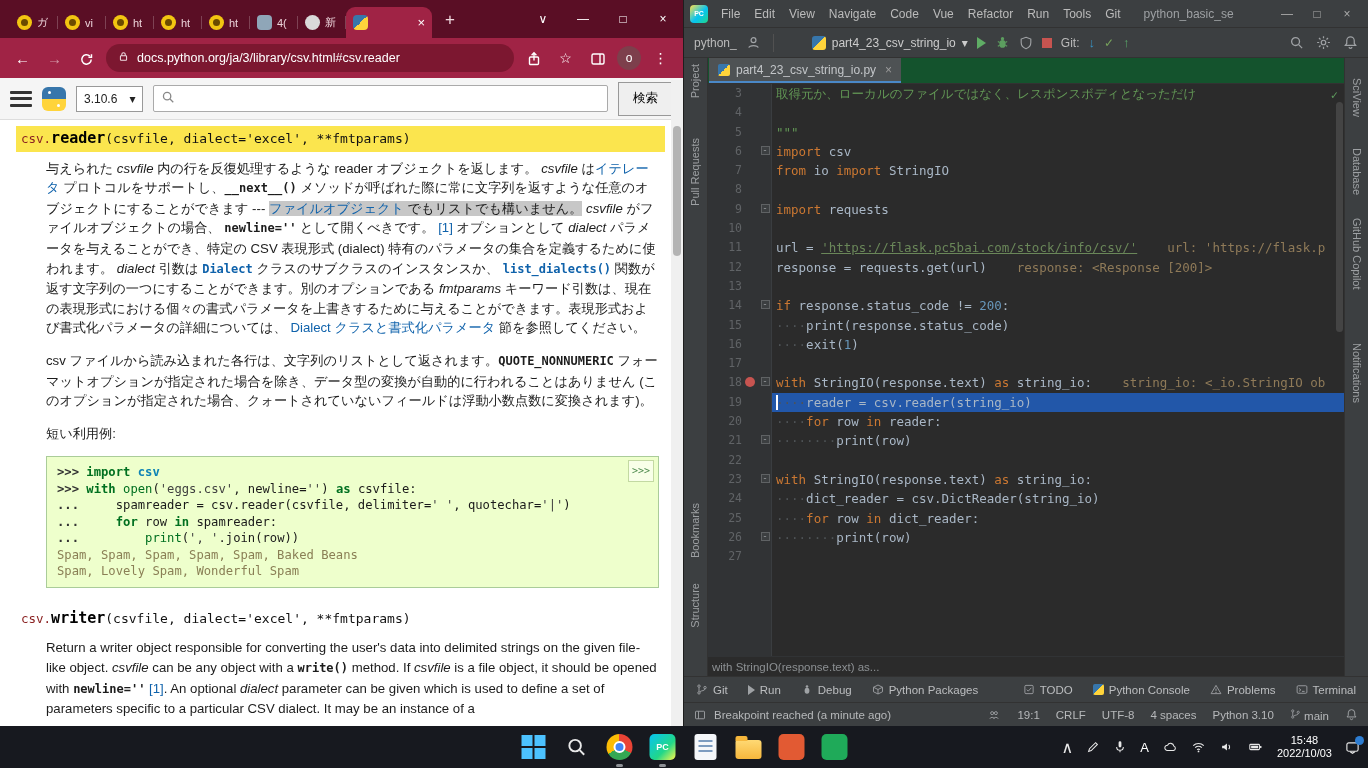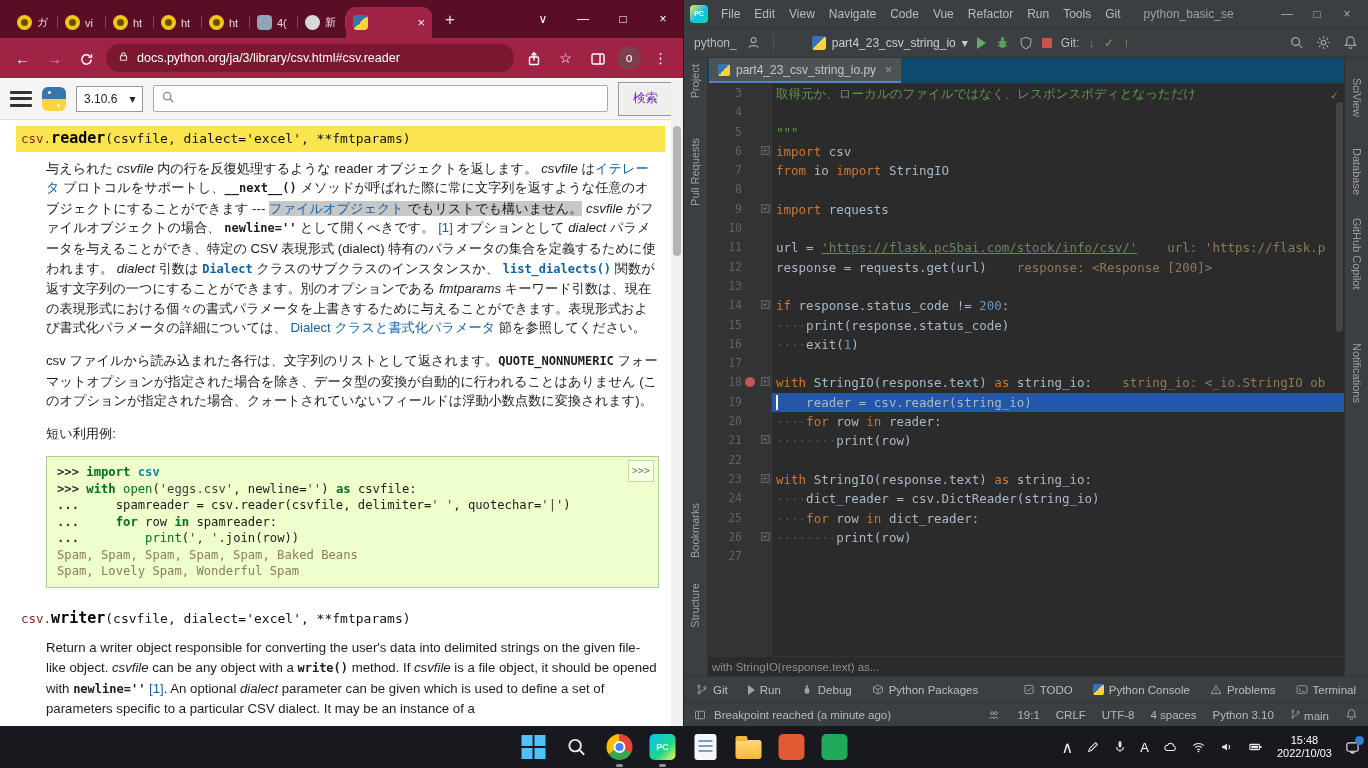--- a/index.html
+++ b/index.html
@@ -36,21 +36,21 @@
 
   .docheader{height:42px;background:#f5f5f5;border-bottom:1px solid #ddd;display:flex;align-items:center;padding:0 10px;gap:10px}
   .hamb{width:22px;height:16px;display:flex;flex-direction:column;justify-content:space-between;flex:none}
   .hamb i{height:3px;background:#333;border-radius:1px}
   .pylogo{width:24px;height:24px;border-radius:6px;background:linear-gradient(180deg,#3776ab 50%,#ffd43b 50%);position:relative;flex:none}
   .pylogo::before,.pylogo::after{content:'';position:absolute;width:3px;height:3px;border-radius:50%;background:#fff}
   .pylogo::before{left:6px;top:4px}.pylogo::after{right:6px;bottom:4px}
   .verselect{height:26px;border:1px solid #999;background:#fff;font-size:12px;display:flex;align-items:center;padding:0 7px;gap:12px;color:#222;flex:none}
   .searchbox{flex:1;height:27px;border:1px solid #aaa;background:#fff;border-radius:2px;display:flex;align-items:center;padding:0 7px;gap:6px;color:#666}
   .searchbox input{border:none;outline:none;flex:1;font-size:12px;background:transparent}
-  .gobtn{height:15px;border:1px solid #999;background:#efefef;font-size:12.5px;padding:16px 14px;display:flex;align-items:center;color:#6d28d9;flex:none}
+  .gobtn{height:15px;border:1px solid #999;background:#efefef;font-size:12.5px;padding:16px 14px;display:flex;align-items:center;color:#000000;flex:none}
 
   .doccontent{position:absolute;top:120px;left:0;right:12px;bottom:0;background:#fff;overflow:hidden;
               padding:6px 6px 0 16px;font-size:13.2px;line-height:19.6px;color:#1c1c1c}
   .sig{font-family:"DejaVu Sans Mono",monospace;padding:3px 5px;margin:0 0 7px 0}
   .sig.target{background:#fbe54e}
   .sigpre{color:#8b2222;font-size:12.5px}
   .signame{font-weight:bold;font-size:15px;color:#000}
   .sigparams{font-size:13px;color:#111}
   .para{margin:0 6px 13px 30px;word-break:break-word}
   .it{font-style:italic}
@@ -84,21 +84,21 @@
   .vsep{width:1px;height:18px;background:#515151;margin:0 3px}
   .minilogo{width:14px;height:14px;border-radius:3px;background:linear-gradient(135deg,#3776ab 50%,#ffd43b 50%);flex:none}
   .runcfg{display:flex;align-items:center;gap:6px;color:#ccc;margin-left:26px}
   .playtri{width:0;height:0;border-left:9px solid #5fad65;border-top:6px solid transparent;border-bottom:6px solid transparent}
   .stopsq{width:10px;height:10px;background:#c75450}
   .gitdown{color:#3794c8;font-size:13px}
   .gitcheck{color:#77a35c;font-size:12px}
   .gitup{color:#59a869;font-size:13px}
   .ptb .right{margin-left:auto;display:flex;gap:12px;align-items:center}
 
-  .tabsrow{height:26px;background:#0c4a6e;border-bottom:1px solid #323232;display:flex;align-items:flex-end;padding-left:25px}
+  .tabsrow{height:26px;background:#14532d;border-bottom:1px solid #323232;display:flex;align-items:flex-end;padding-left:25px}
   .etab{height:25px;background:#4e5254;display:flex;align-items:center;gap:6px;padding:0 9px;color:#c3c6c9;border-bottom:2px solid #4a88c7;font-size:12px}
   .etabmini{width:12px;height:12px;border-radius:2px;background:linear-gradient(135deg,#3776ab 50%,#ffd43b 50%)}
   .etabclose{color:#9b9b9b;font-size:12px;margin-left:3px}
   .tabsrow .rmenu{margin-left:auto;margin-right:8px;align-self:center;color:#9b9b9b}
 
   .lstrip{position:absolute;left:0;top:58px;bottom:50px;width:24px;background:#3c3f41;border-right:1px solid #323232}
   .rstrip{position:absolute;right:0;top:58px;bottom:50px;width:24px;background:#3c3f41;border-left:1px solid #323232}
   .vlab{position:absolute;left:5px;writing-mode:vertical-rl;font-size:11px;color:#9da0a3;white-space:nowrap}
   .lstrip .vlab{transform:rotate(180deg)}
 

